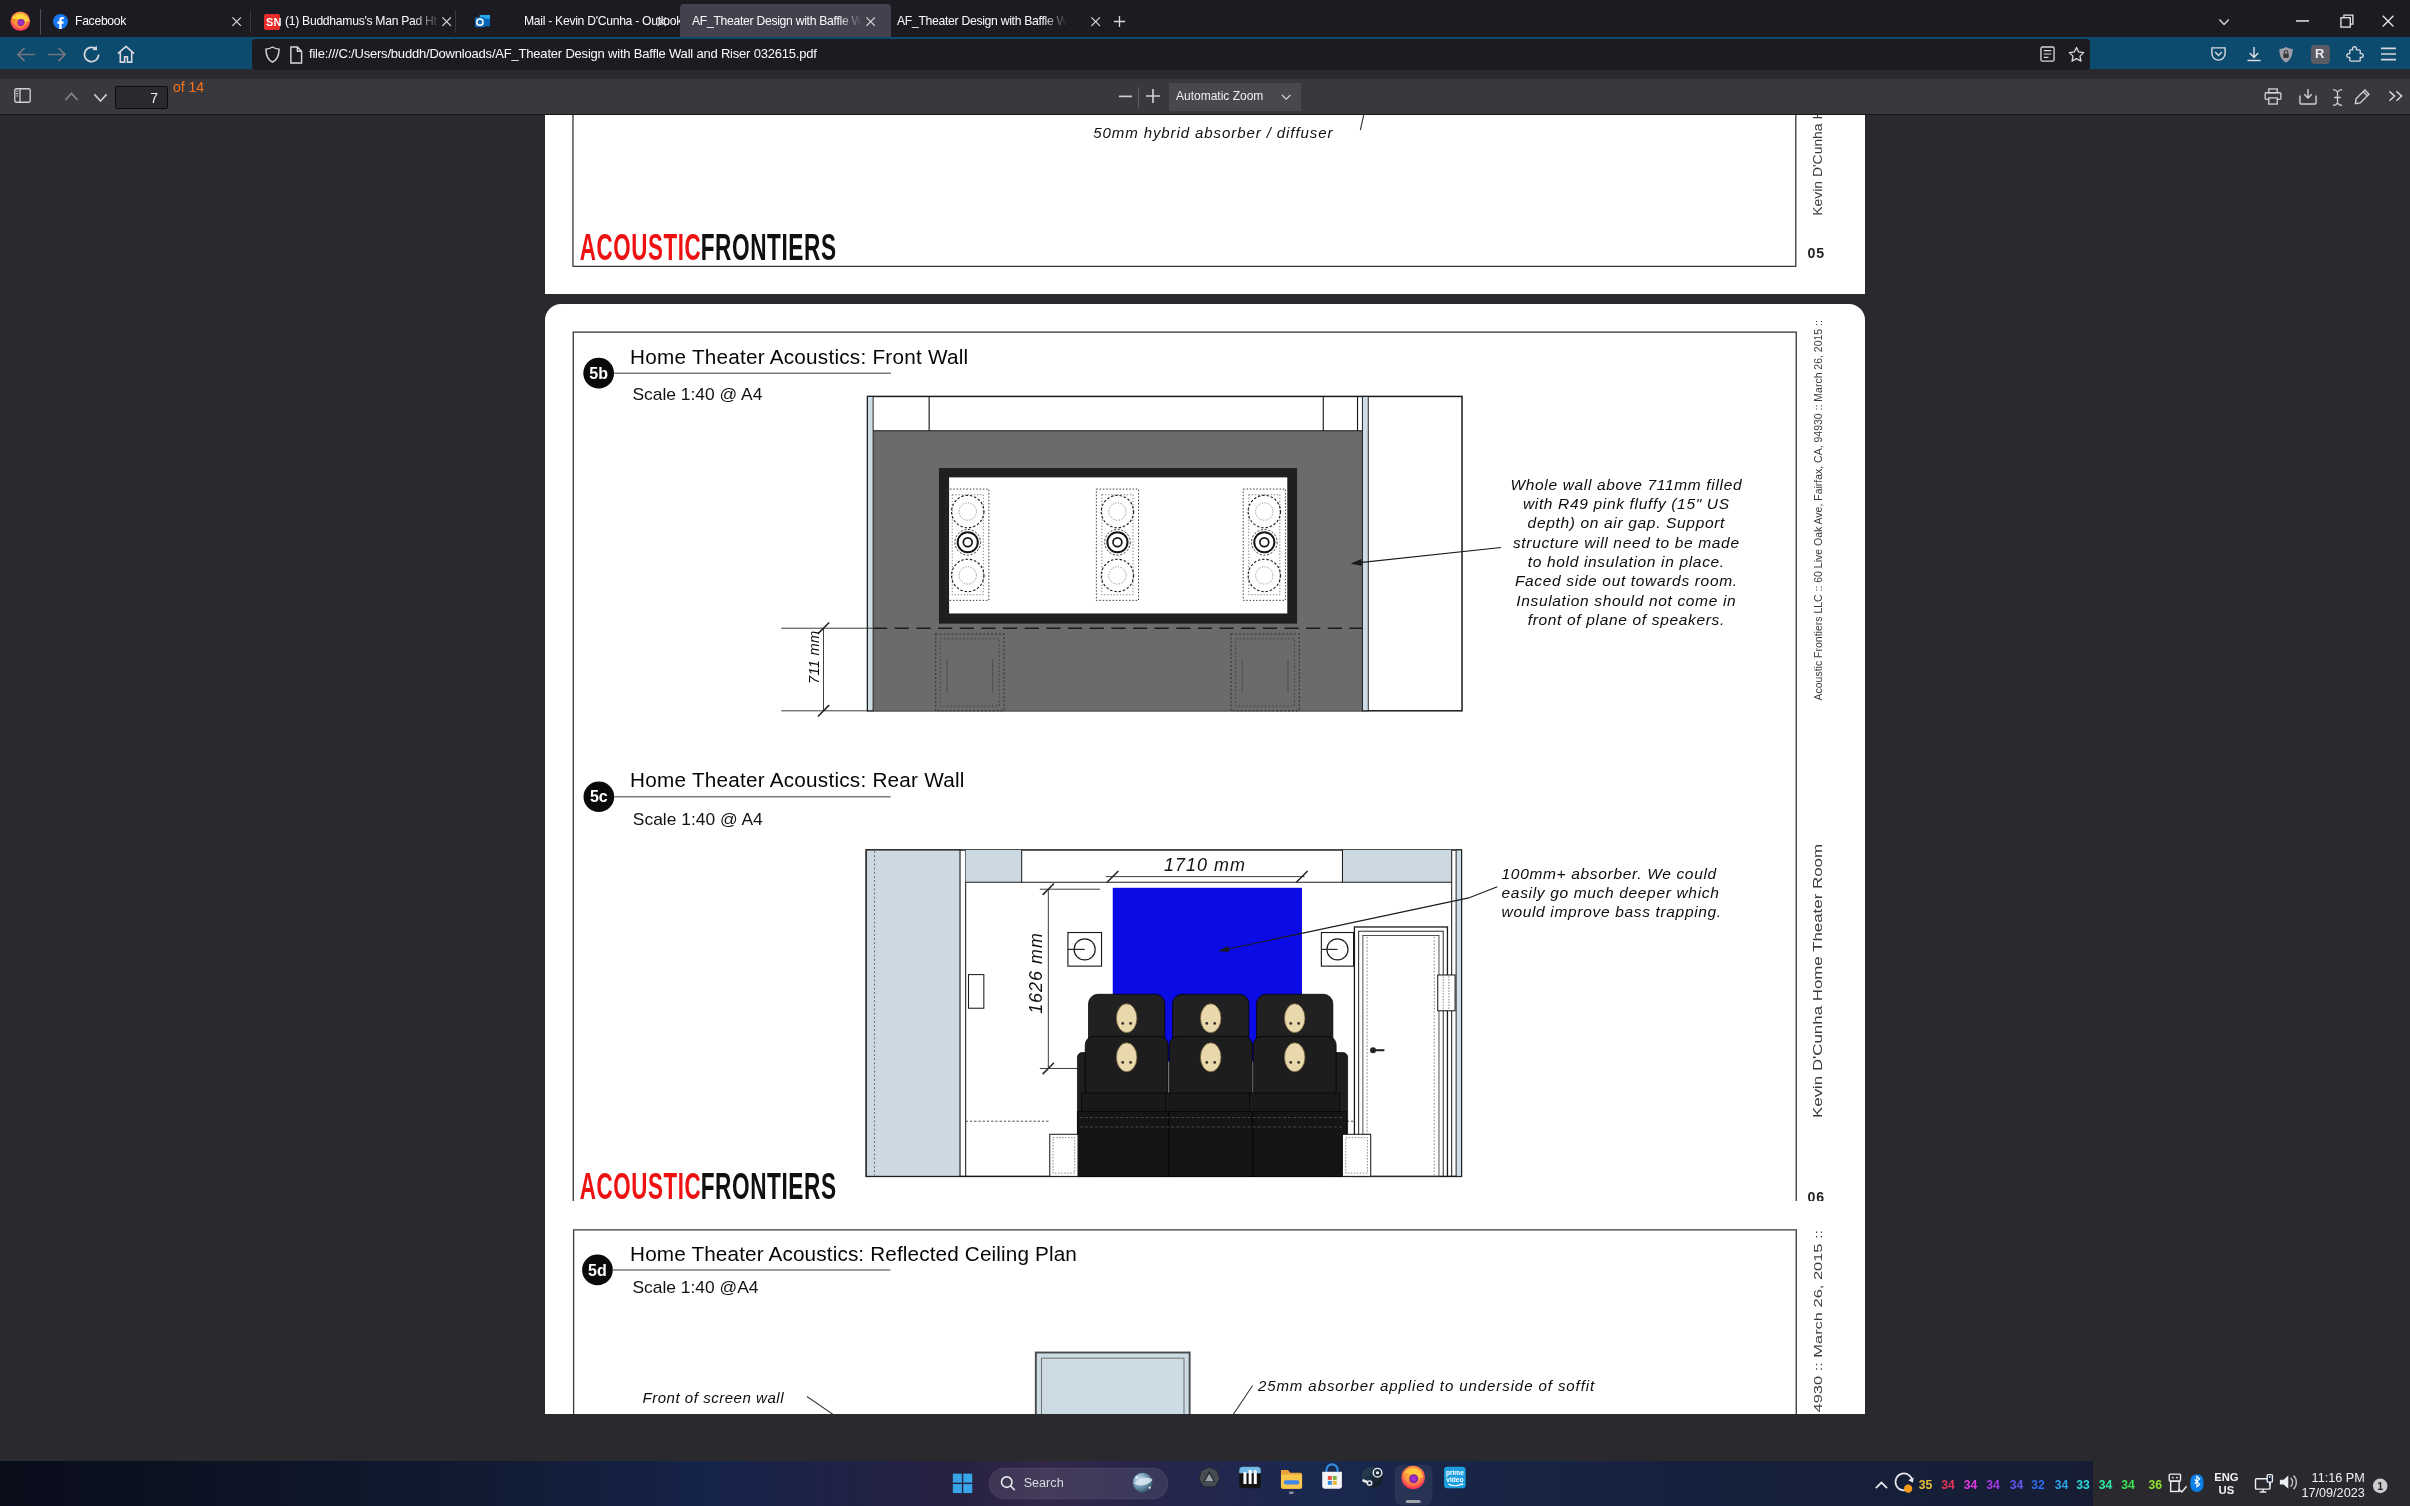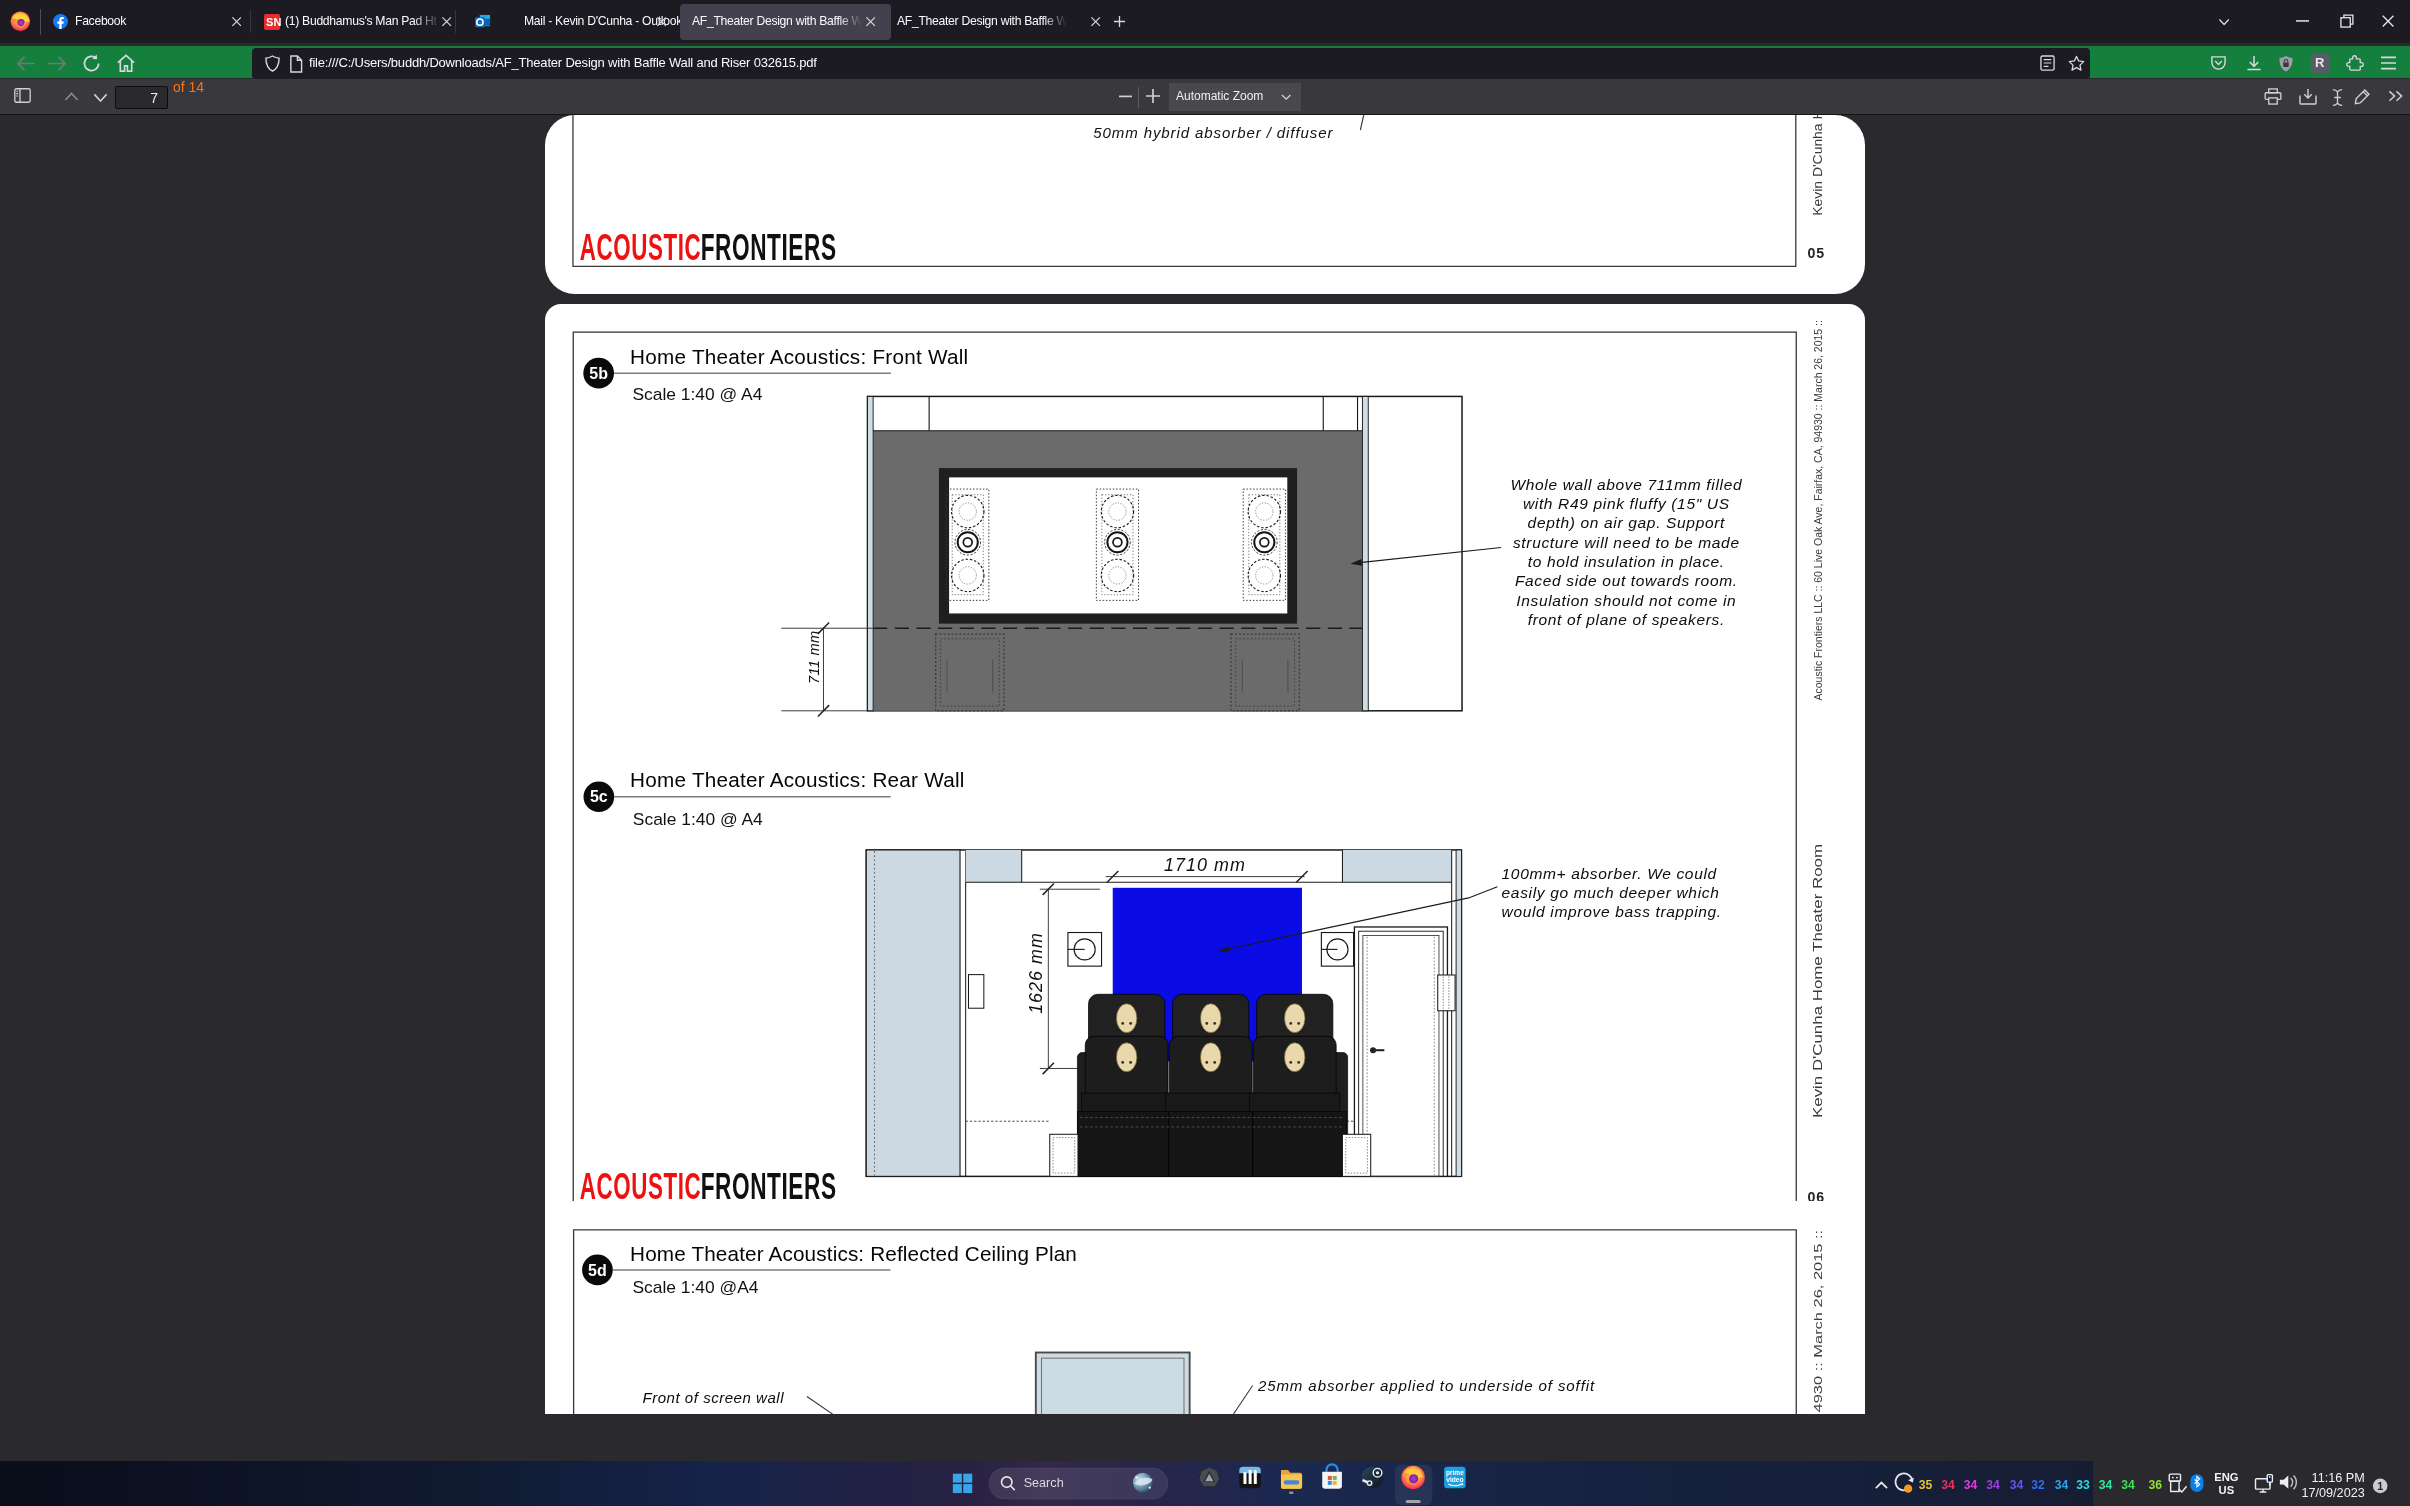--- a/index.html
+++ b/index.html
@@ -1,24 +1,24 @@
 <!DOCTYPE html>
 <html style="font-size:15px"><head>
 <meta charset="utf-8">
 <style>
   * { margin:0; padding:0; box-sizing:border-box; }
   html,body { width:2411px; height:1507px; overflow:hidden; background:#2a2a2e;
     font-family:"Liberation Sans", sans-serif; }
   .abs { position:absolute; }
   #tabbar { position:absolute; left:0; top:0; width:2411px; height:43px; background:#1c1b22; }
-  #navbar { position:absolute; left:0; top:46px; width:2411px; height:32px; background:#15803d; }
+  #navbar { position:absolute; left:0; top:37px; width:2411px; height:32px; background:#0c4a6e; }
   #pdfbar { position:absolute; left:0; top:79px; width:2411px; height:36px; background:#38383d; border-bottom:1.9px solid #151518; }
   #viewer { position:absolute; left:0; top:115px; width:2411px; height:1347px; background:#2a2a2e; }
   .page { position:absolute; left:545px; width:1320px; background:#ffffff; overflow:hidden; }
-  #page1 { top:0px; height:179px;border-radius:30px; }
+  #page1 { top:0px; height:179px; }
   #page2 { top:189px; height:936px;border-radius:16px; }
   #page3 { top:1086px; height:213px; }
   #taskbar { position:absolute; left:0; top:1461px; width:2093px; height:45px;
     background:linear-gradient(90deg,#0a0d1a 0%,#101a30 22%,#16234a 34%,#272141 46%,#33284a 50%,#27254b 55%,#1b2850 62%,#182444 72%,#15203c 82%,#161f38 92%,#161d33 100%); }
   .tabtxt { position:absolute; top:14px; font-size:12.2px; letter-spacing:-0.3px; color:#fbfbfe; white-space:nowrap; overflow:hidden; }
   svg text { font-family:"Liberation Sans", sans-serif; }
 </style>
 </head>
 <body>
 <div id="tabbar">

